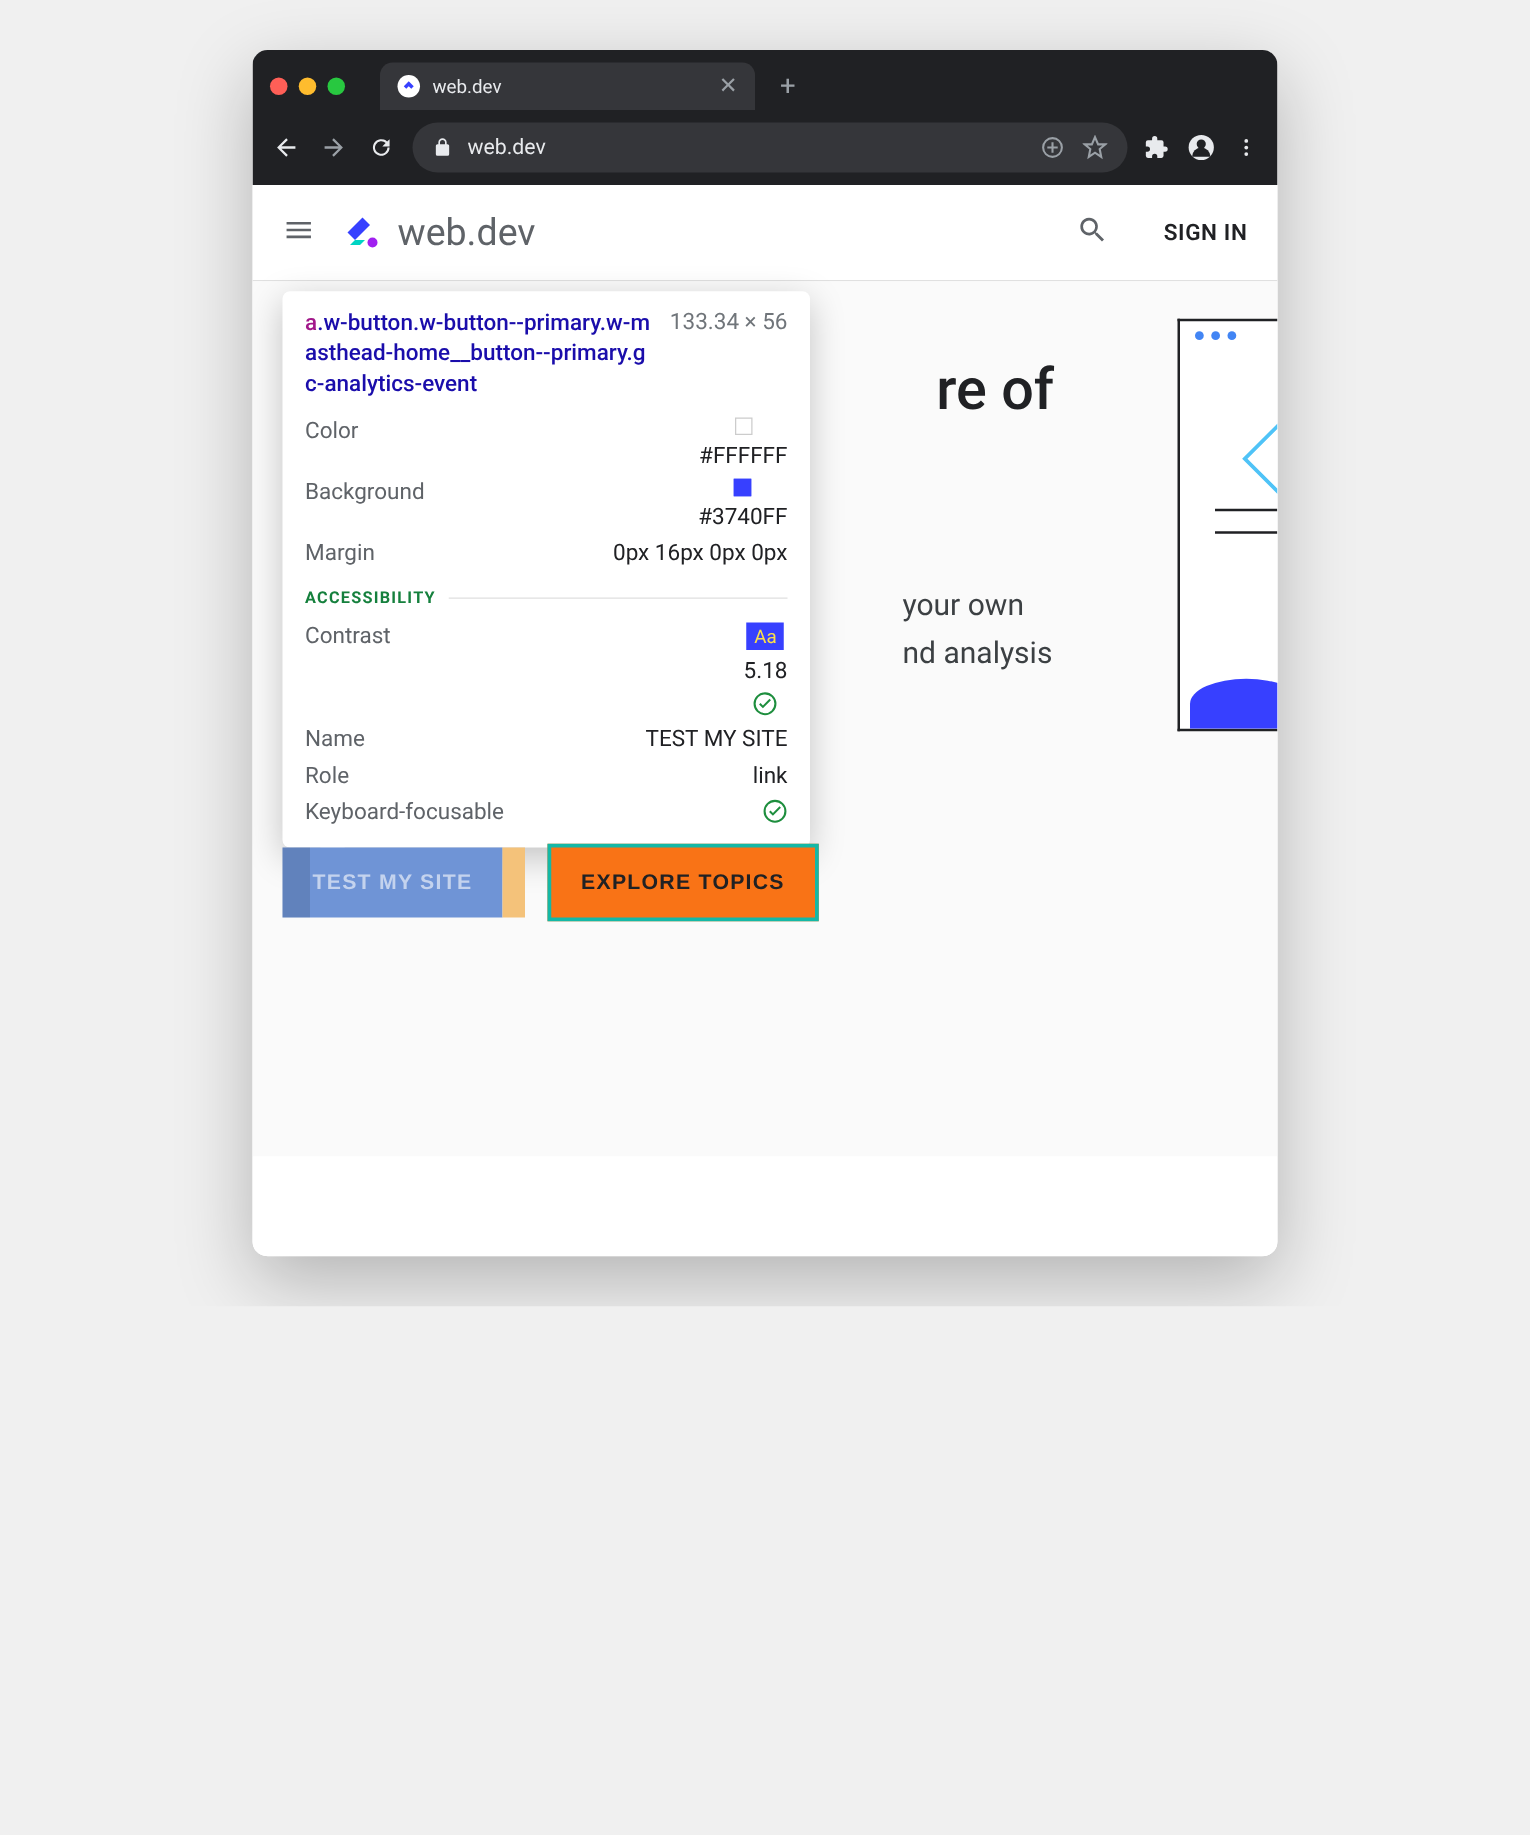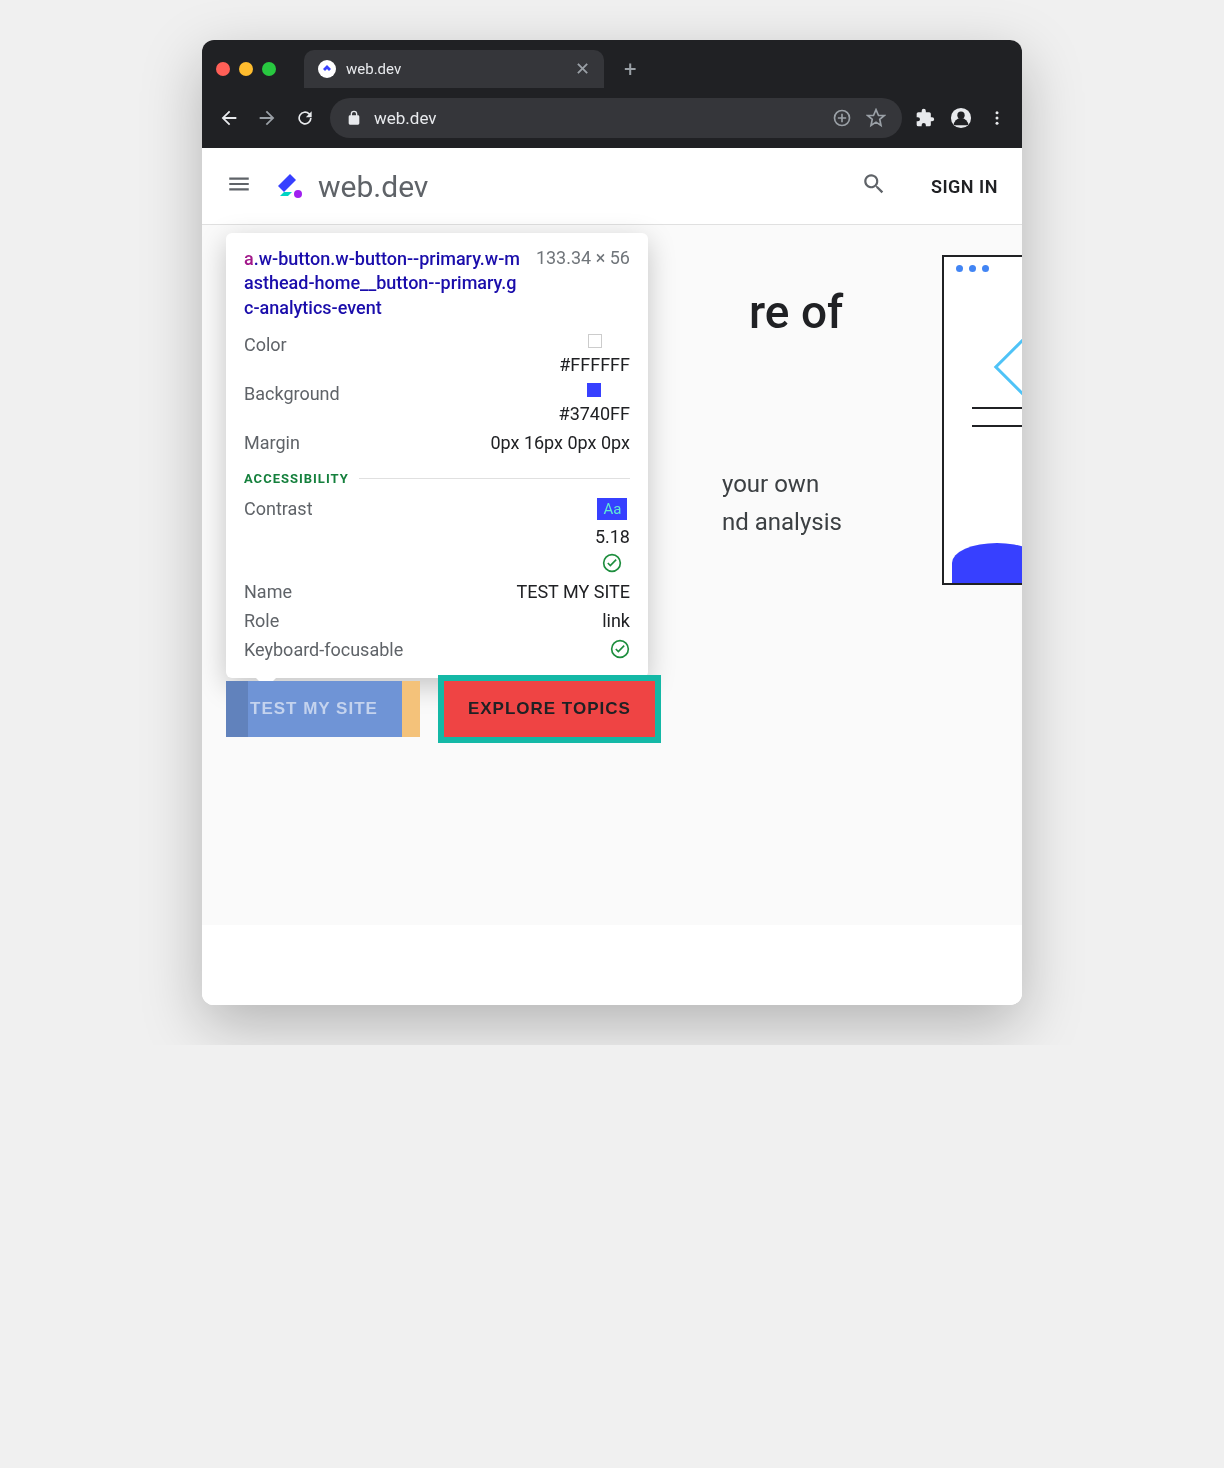--- a/index.html
+++ b/index.html
@@ -159,22 +159,22 @@
   background: rgba(0,0,0,0.12);
 }
 .btn-primary::after {
   content: '';
   position: absolute;
   right: -18px; top: 0; bottom: 0;
   width: 18px;
   background: #f4c27a;
 }
 .btn-secondary {
-  background: #ef4444;
-  border: 6px solid #14b8a6;
+  background: #f97316;
+  border: 3px solid #14b8a6;
   color: #202124;
   margin-left: 18px;
 }
 .tooltip {
   position: absolute;
   left: 24px;
   top: 8px;
   width: 422px;
   background: #fff;
   border-radius: 6px;
@@ -203,21 +203,21 @@
   font-size: 13px;
   font-weight: 700;
   letter-spacing: 1px;
   color: #15803d;
   margin: 14px 0 8px 0;
   display: flex;
   align-items: center;
   gap: 10px;
 }
 .tt-section::after { content: ''; flex: 1; height: 1px; background: #e0e0e0; }
-.aa-badge { background: #3740ff; color: #5eead4; padding: 2px 6px; font-size: 15px; }
+.aa-badge { background: #3740ff; color: #fde047; padding: 2px 6px; font-size: 15px; }
 .check-icon { width: 20px; height: 20px; }
 .footer-area {
   height: 80px;
   background: #fff;
 }
 </style>
 </head>
 <body>
 
 <div class="window">

